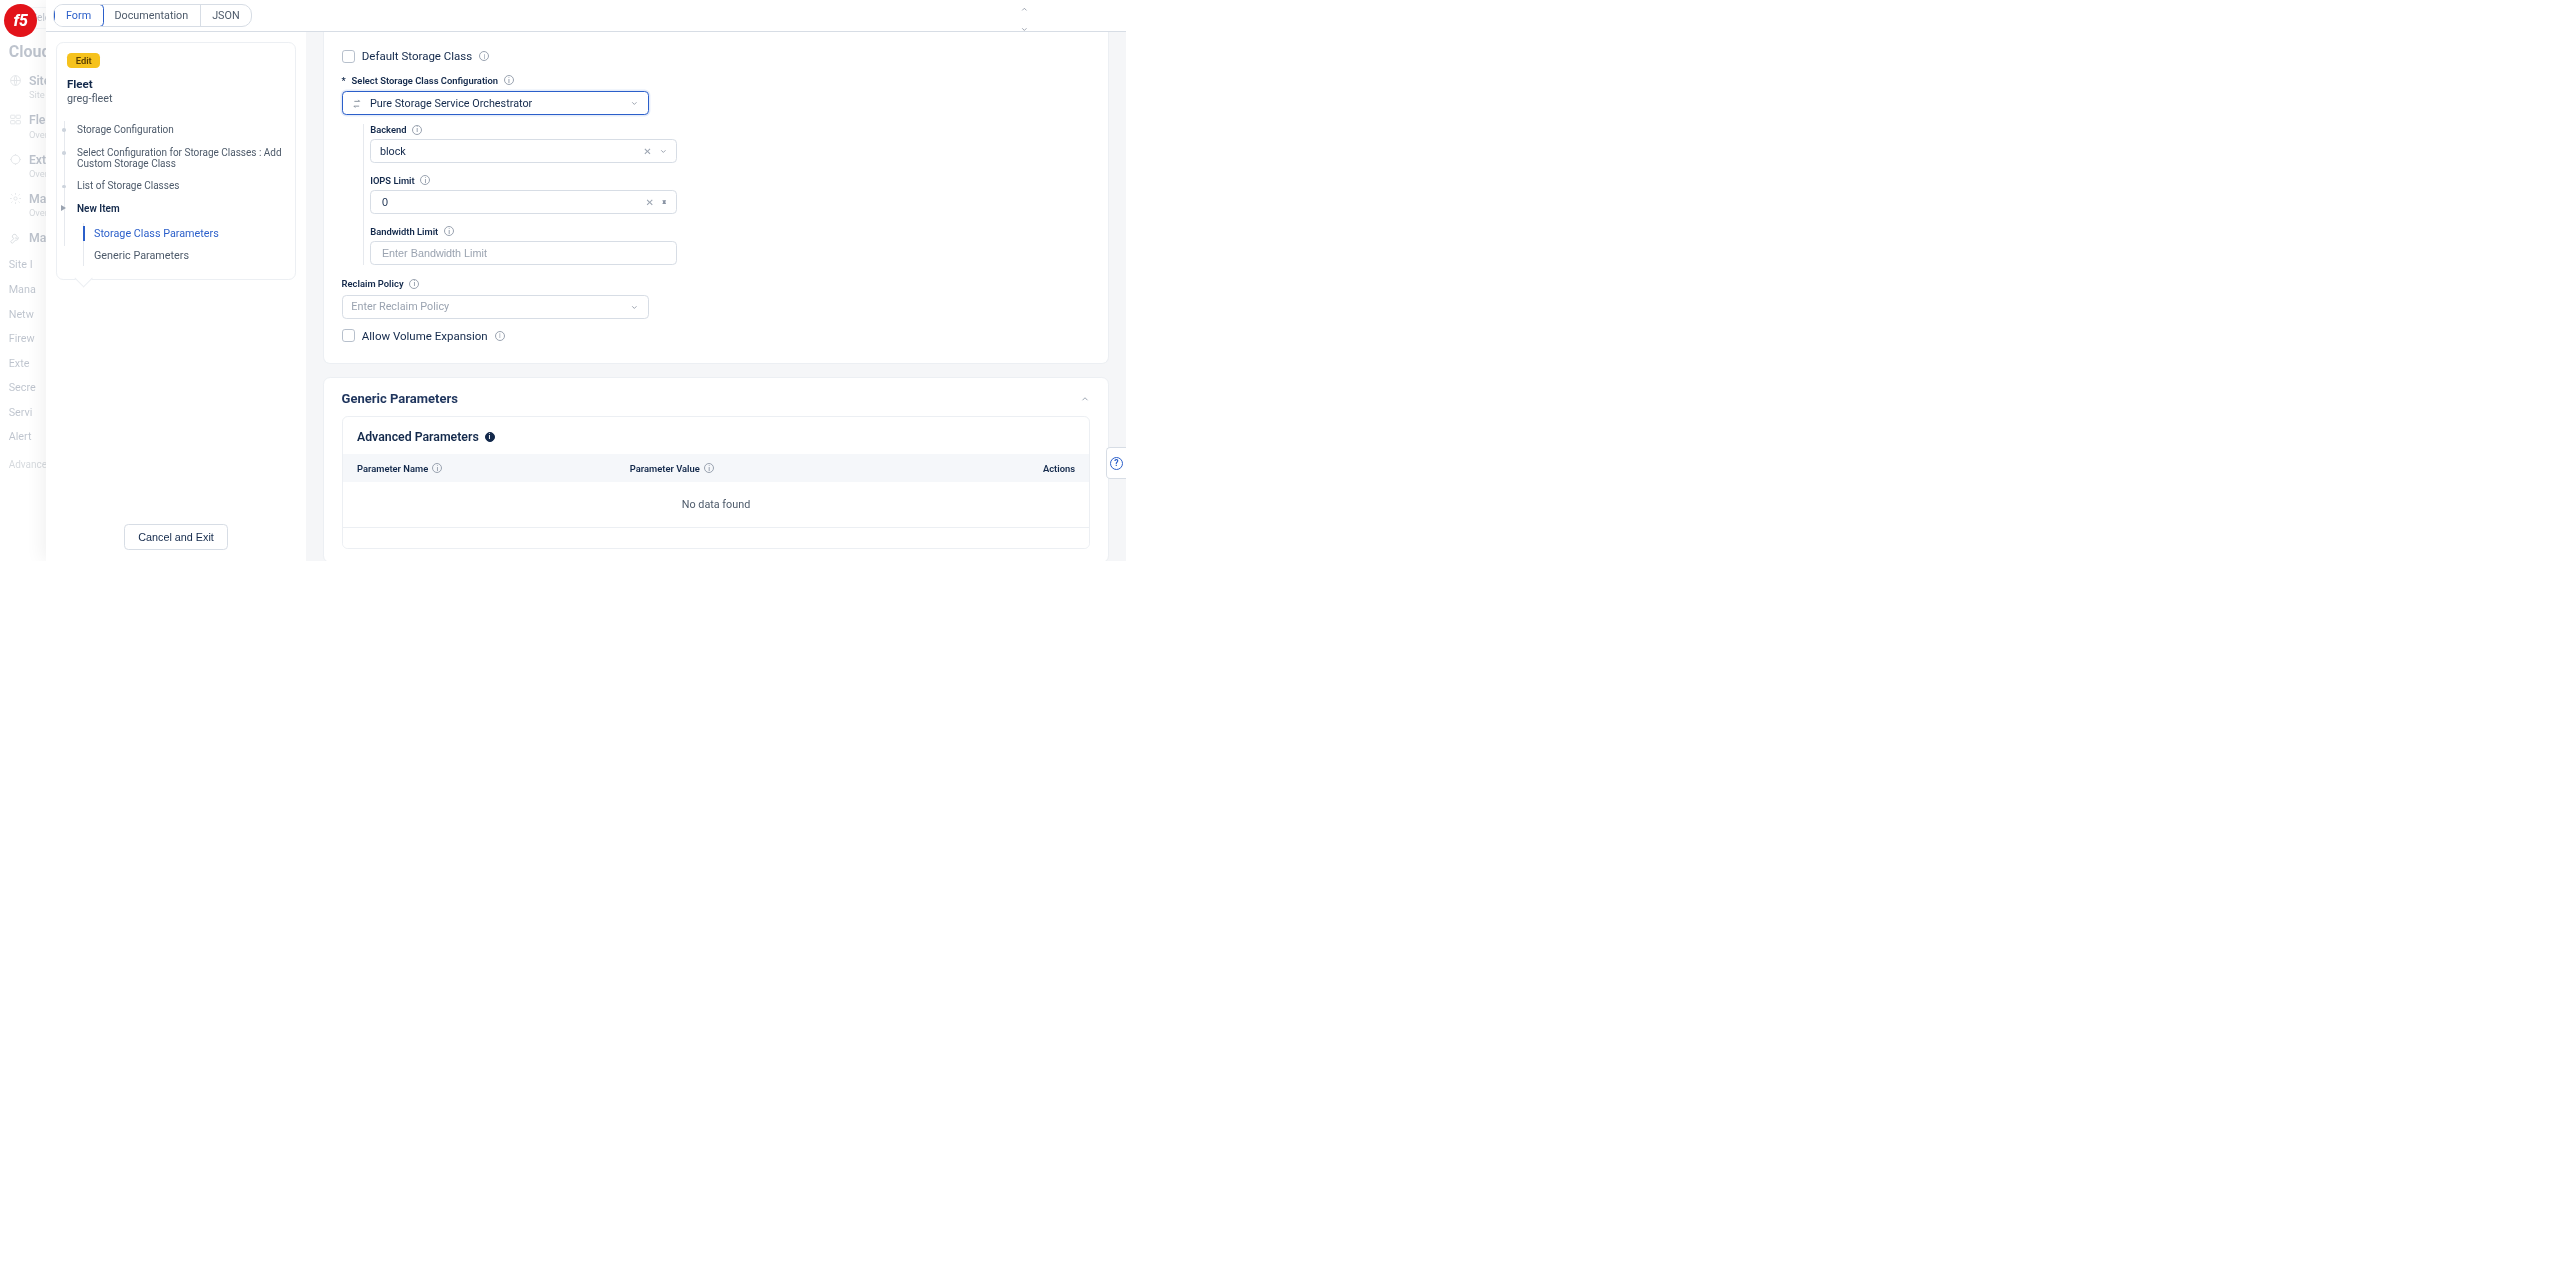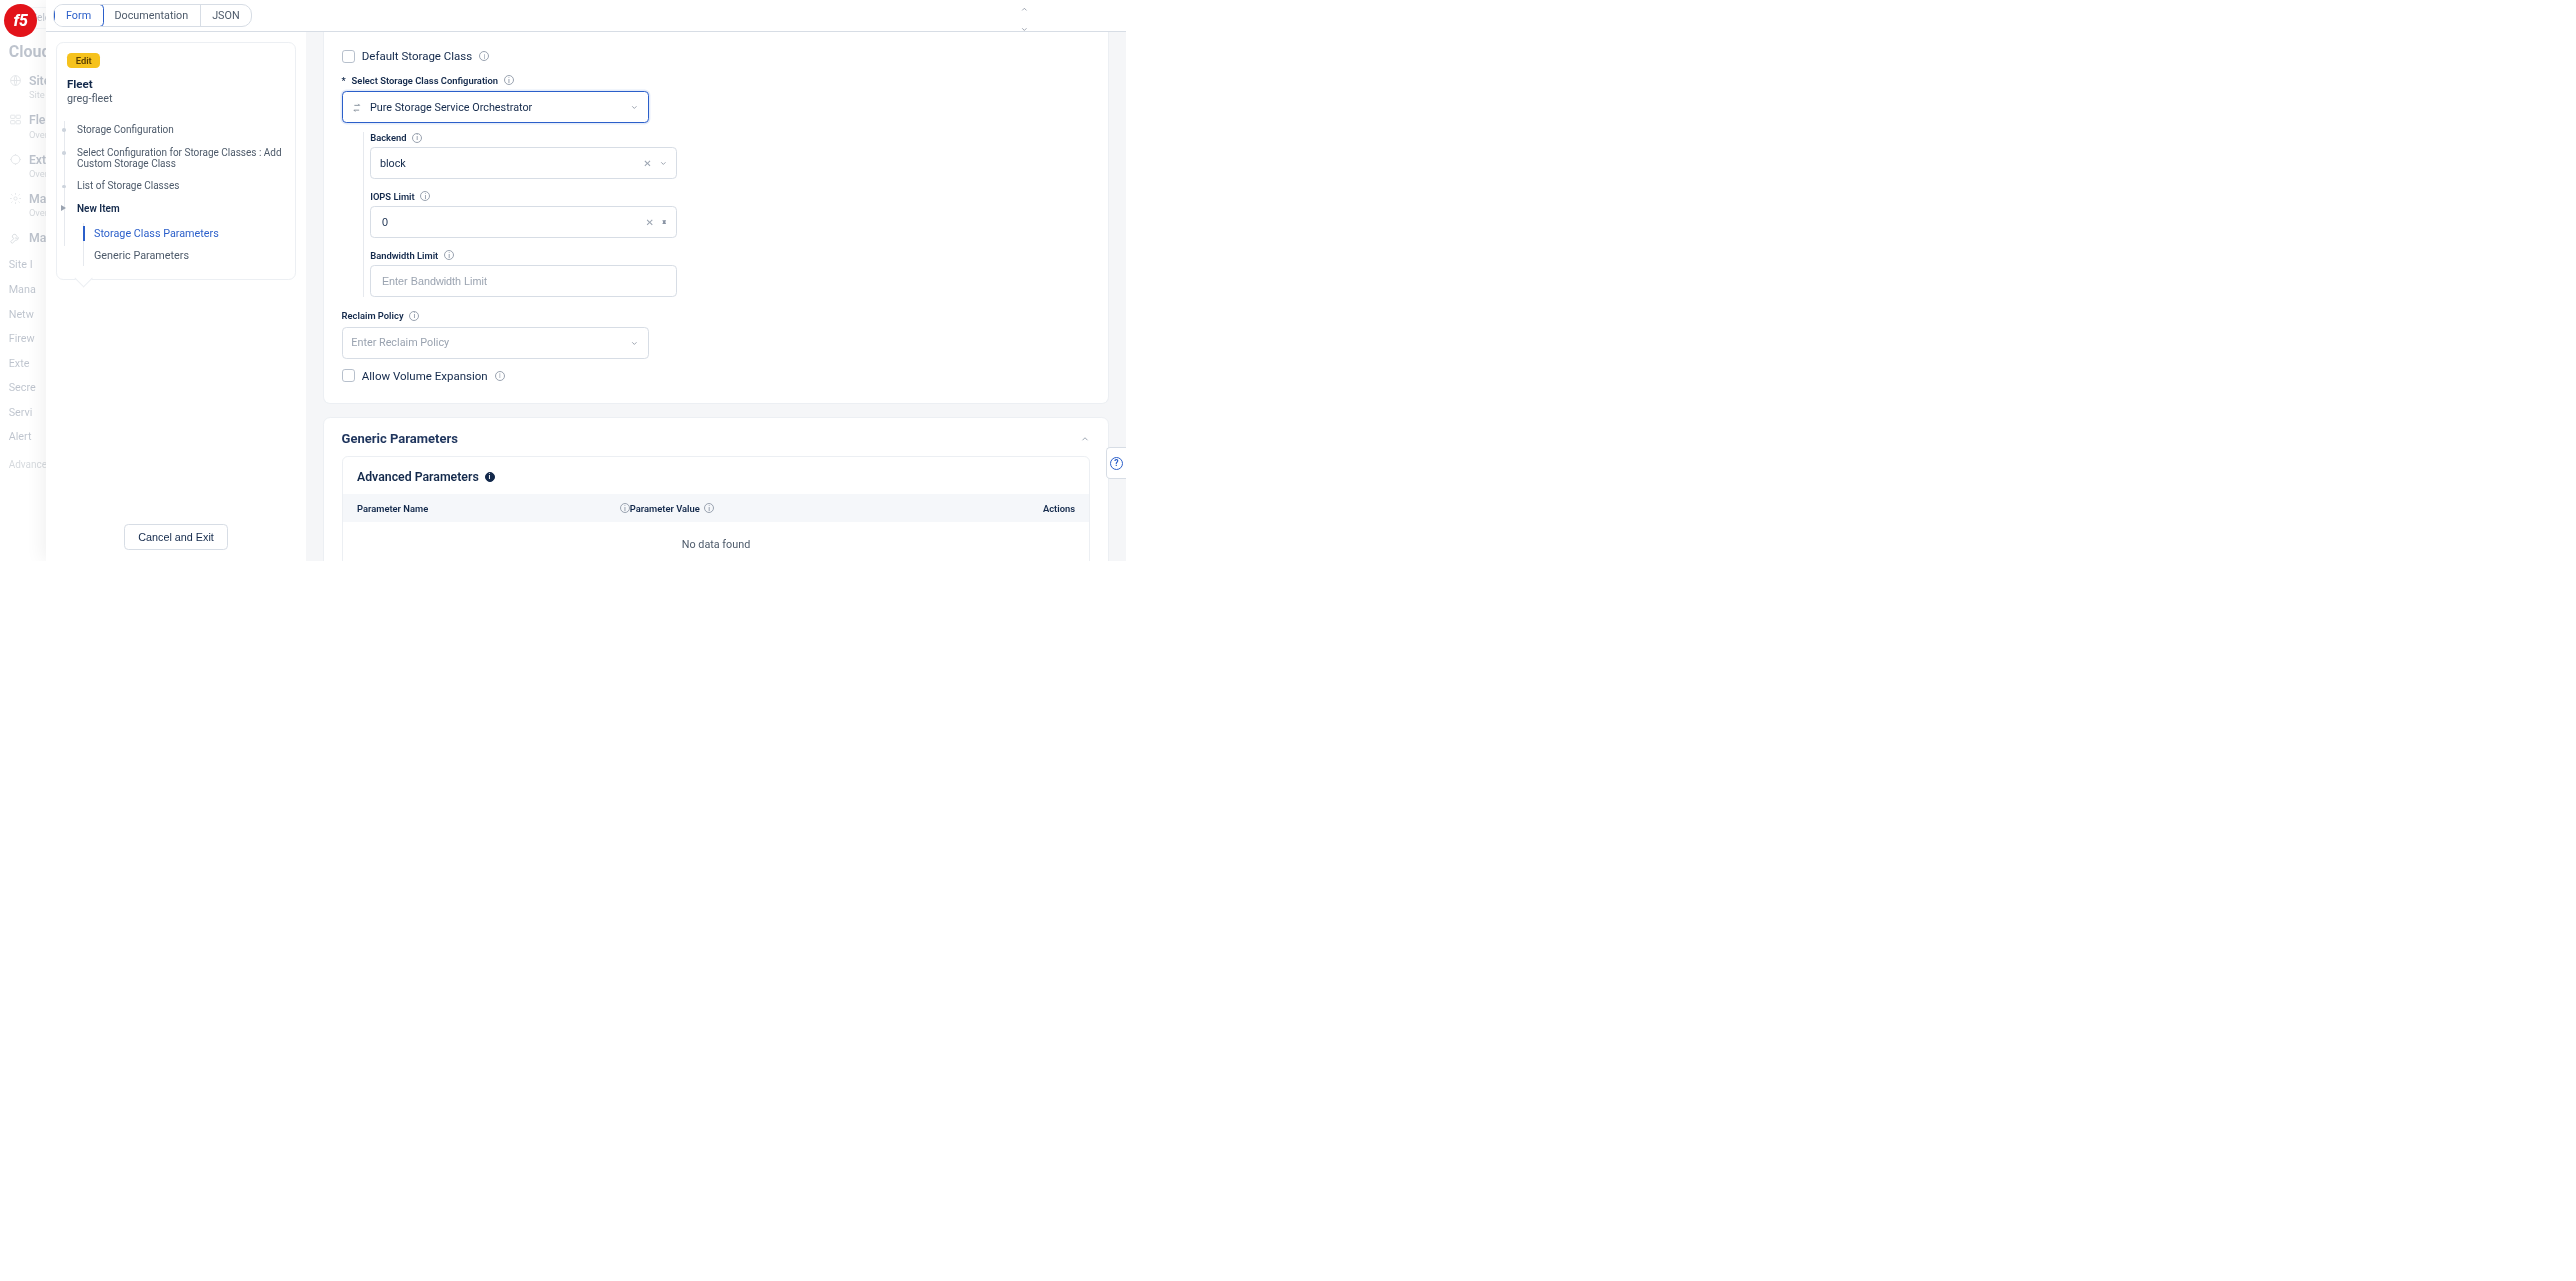--- a/index.html
+++ b/index.html
@@ -90,39 +90,39 @@
   .main{flex:1;min-width:0;background:var(--grey-bg);padding:0 17.3px 17.3px 17.3px;overflow:auto;}
   .card{background:#fff;border:0.7px solid #eceff3;border-radius:7.2px;margin-top:13px;padding:13px 17.3px;}
   .card.top{border-radius:0 0 7.2px 7.2px;margin-top:0;border-top:none;padding-top:10px;}
   .row{display:flex;align-items:center;gap:7.2px;margin:7.2px 0;}
   .chk{width:13px;height:13px;border:1.1px solid #b7c0cc;border-radius:2.9px;flex:none;}
   .lblbig{font-size:11.5px;color:var(--navy);}
   .info{width:10px;height:10px;border:0.7px solid #9aa3b0;border-radius:50%;display:inline-flex;align-items:center;justify-content:center;font-size:7.2px;color:#9aa3b0;line-height:1;}
   .lbl{font-size:9.4px;font-weight:600;color:var(--navy);display:flex;align-items:center;gap:5.8px;}
   .req::before{content:"* ";color:var(--navy);}
   .field{margin-top:5.8px;}
-  .select,.inp{height:32px;border:0.7px solid var(--grey-line);border-radius:4.3px;background:#fff;display:flex;align-items:center;padding:0 8.7px;font-size:10.8px;color:var(--navy);gap:7.2px;}
+  .select,.inp{height:24px;border:0.7px solid var(--grey-line);border-radius:4.3px;background:#fff;display:flex;align-items:center;padding:0 8.7px;font-size:10.8px;color:var(--navy);gap:7.2px;}
   .select.focus{border:1.1px solid var(--blue);box-shadow:0 0 0 1.4px rgba(43,95,202,.12);}
   .select .txt{flex:1;}
   .select .caret,.inp .caret{color:#7a8494;}
   .inp input{border:none;outline:none;flex:1;font-size:10.8px;background:transparent;color:var(--navy);}
   .inp input::placeholder{color:#9aa3b0;}
   .clear{color:#9aa3b0;cursor:pointer;font-size:10px;}
   .spin{display:flex;flex-direction:column;line-height:0;}
   .spin span{font-size:6.5px;color:#8a95a5;cursor:pointer;}
   .w-md{width:307px;}
   .sub-col{margin-left:21.6px;border-left:0.7px solid #e6e9ee;padding-left:6px;display:flex;flex-direction:column;gap:11.5px;margin-top:8.7px;}
   .sub-col .field{margin-top:4.3px;}
 
   .section-h{font-size:13px;font-weight:700;color:var(--navy2);display:flex;align-items:center;justify-content:space-between;}
   .adv-h{font-size:12.3px;font-weight:600;color:var(--navy);display:flex;align-items:center;gap:5.8px;margin:2.9px 0 5.8px;}
   .table-wrap{border:0.7px solid #eceff3;border-radius:5.8px;overflow:hidden;margin-top:5.8px;}
   .thead{display:flex;background:#f5f7fa;padding:8.7px 14.4px;font-size:9.4px;font-weight:600;color:var(--navy);}
   .thead>div{display:flex;align-items:center;gap:4.3px;}
-  .thead .c1{flex:0 0 38%;justify-content:space-between;}
+  .thead .c1{flex:0 0 38%;}
   .thead .c2{flex:1;}
   .thead .c3{flex:0 0 72px;justify-content:flex-end;}
   .tempty{padding:16px;text-align:center;color:var(--grey-text);font-size:10.8px;}
   .tfoot{padding:10px;display:flex;justify-content:center;border-top:0.7px solid #eceff3;background:#fff;}
 
   .swap-ico{width:11.5px;height:11.5px;}
 
   
   .help-fab{position:absolute;right:0;top:447px;width:20px;height:32px;background:#fff;border:0.7px solid var(--grey-line);border-right:none;border-radius:4.3px 0 0 4.3px;display:flex;align-items:center;justify-content:center;z-index:6;}
   .help-fab span{width:13px;height:13px;border:1.2px solid var(--blue);border-radius:50%;display:flex;align-items:center;justify-content:center;color:var(--blue);font-size:8.7px;font-weight:700;}

